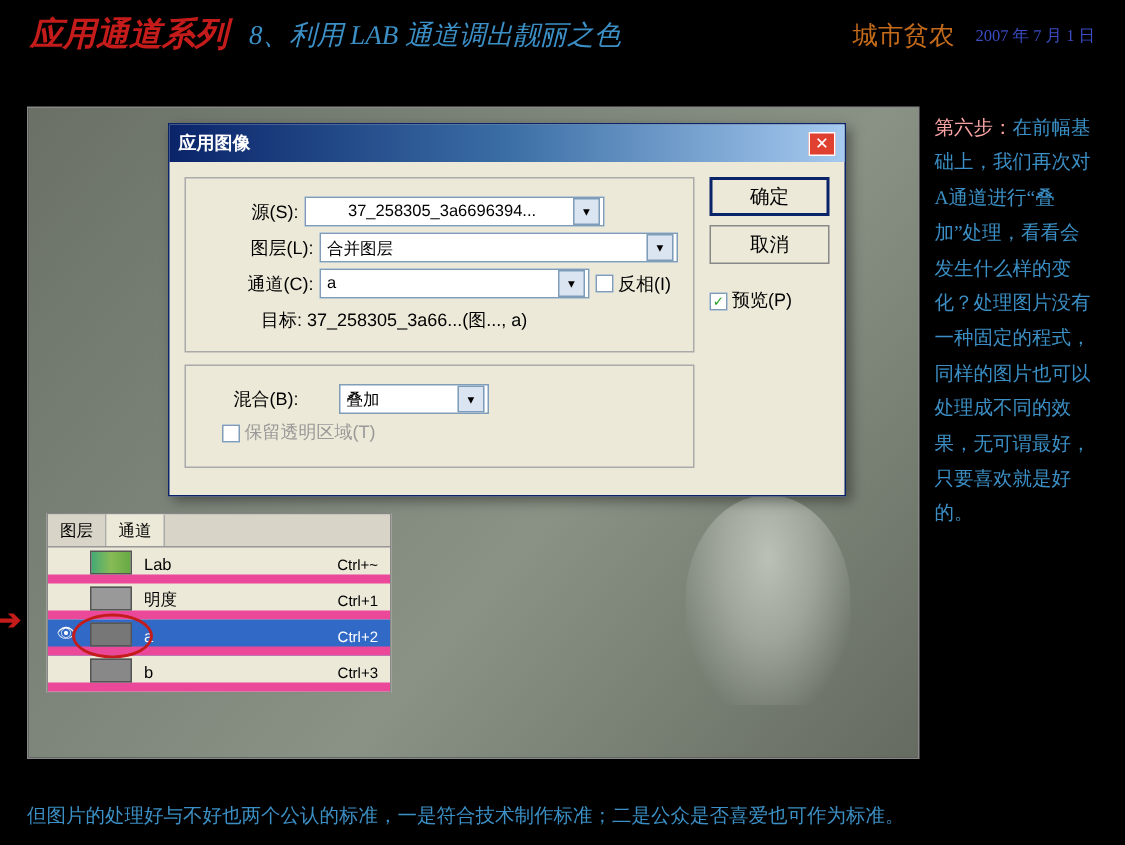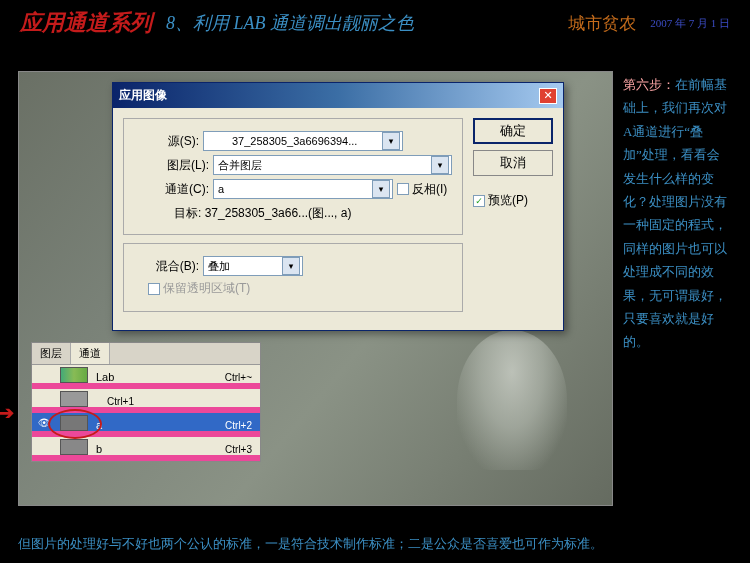--- a/index.html
+++ b/index.html
@@ -34,21 +34,21 @@
 .dlg-close { width: 18px; height: 16px; background: #e04030; color: #fff; display: flex; align-items: center; justify-content: center; font-size: 11px; border: 1px solid #fff; cursor: pointer; }
 .dlg-body { display: flex; padding: 10px; gap: 10px; }
 .dlg-left { flex: 1; }
 .dlg-right { width: 80px; display: flex; flex-direction: column; gap: 6px; }
 .fieldset { border: 1px solid #aaa; padding: 8px 10px 10px 10px; margin-bottom: 8px; position: relative; }
 .fld-row { display: flex; align-items: center; margin: 4px 0; gap: 4px; }
 .fld-label { width: 65px; text-align: right; }
 .fld-label-indent { width: 75px; text-align: right; }
 .dropdown { flex: 1; height: 20px; border: 1px solid #7f9db9; background: #fff; display: flex; align-items: center; padding: 0 4px; font-size: 11px; position: relative; }
 .dropdown::after { content: "▾"; position: absolute; right: 2px; width: 16px; height: 16px; background: #dbe5f1; border: 1px solid #7f9db9; display: flex; align-items: center; justify-content: center; font-size: 9px; }
-.dropdown.short { flex: 0 0 100px; }
+.dropdown.short { flex: 0 0 100px; margin-left: 23px; }
 .dropdown.med { flex: 0 0 200px; padding-left: 28px; }
 .dropdown.med2 { flex: 0 0 180px; }
 .checkbox { display: flex; align-items: center; gap: 3px; }
 .cb-box { width: 12px; height: 12px; border: 1px solid #7f9db9; background: #fff; display: flex; align-items: center; justify-content: center; font-size: 9px; }
 .cb-box.checked::after { content: "✓"; color: #21a121; }
 .target-row { padding-left: 40px; margin: 6px 0 2px 0; }
 .num-input { width: 46px; height: 20px; border: 1px solid #7f9db9; background: #fff; padding: 0 3px; font-size: 11px; }
 .disabled { color: #999; }
 .btn { height: 26px; border: 1px solid #888; background: #ece9d8; display: flex; align-items: center; justify-content: center; font-size: 13px; cursor: pointer; }
 .btn.ok { border: 2px solid #0a246a; font-weight: normal; }
@@ -78,20 +78,21 @@
       </div>
       <div class="ch-row">
         <div class="eye"></div>
         <div class="thumb lab"></div>
         <div class="ch-name">Lab</div>
         <div class="ch-short">Ctrl+~</div>
       </div>
       <div class="ch-row">
         <div class="eye"></div>
         <div class="thumb light"></div>
+        <div class="ch-name">明度</div>
         <div class="ch-short">Ctrl+1</div>
       </div>
       <div class="ch-row selected">
         <div class="ellipse"></div>
         <div class="eye">👁</div>
         <div class="thumb a"></div>
         <div class="ch-name">a</div>
         <div class="ch-short">Ctrl+2</div>
       </div>
       <div class="ch-row">

